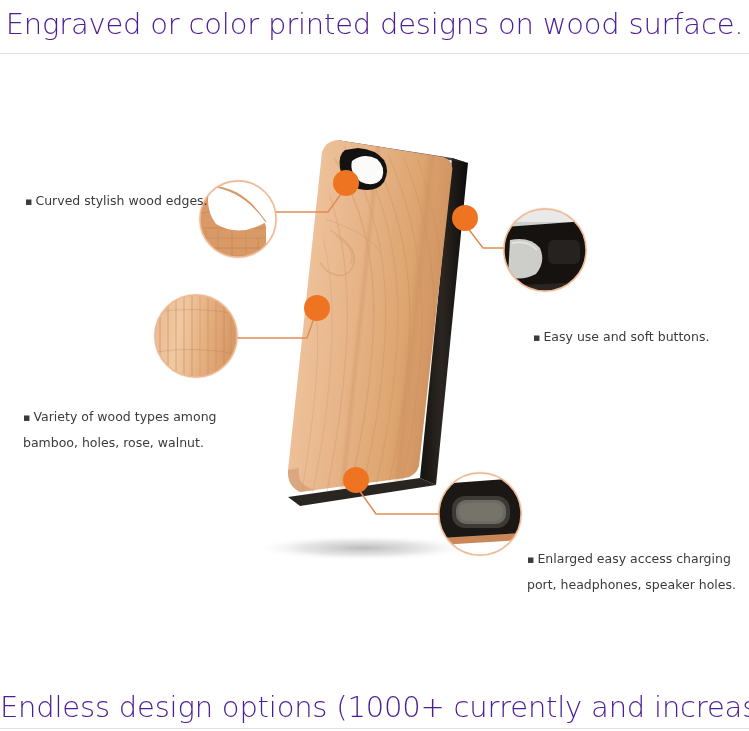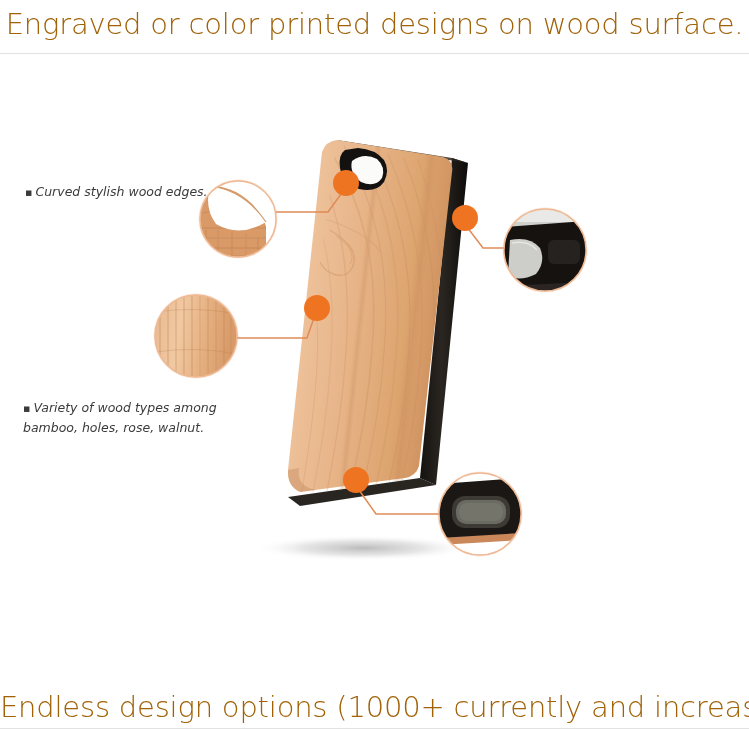--- a/index.html
+++ b/index.html
@@ -15,41 +15,40 @@
 
   
   .heading{
     position:absolute;
     left:0;width:749px;
     text-align:center;
     font-family:"DejaVu Sans", sans-serif;
     font-weight:300;
     font-size:29px;
     letter-spacing:-0.2px;
-    color:#a16207;
+    color:#4c1d95;
     white-space:nowrap;
   }
   #title-top{top:7px;}
   #title-bottom{top:690px;}
   .rule{
     position:absolute;left:0;width:749px;height:1px;
     background:#e2e2e2;
   }
   #rule-top{top:53px;}
   #rule-bottom{top:728px;}
 
   
   .callout-label{
     position:absolute;
     font-family:"DejaVu Sans", sans-serif;
     font-size:12.5px;
-    line-height:19px;
+    line-height:25px;
     color:#3b3b3b;
     white-space:pre-line;
-    font-style:italic;
   }
   .callout-label .bullet{
     color:#3b3b3b;
     font-size:11px;
     margin-right:3px;
   }
   #label-edges{left:25px;top:163px;}
   #label-woodtypes{left:23px;top:379px;width:230px;}
   #label-buttons{left:533px;top:299px;}
   #label-ports{left:527px;top:521px;width:222px;}
@@ -261,18 +260,25 @@
 
   <div class="callout-label" id="label-edges">
     <span class="bullet">▪</span><span>Curved stylish wood edges.</span>
   </div>
 
   <div class="callout-label" id="label-woodtypes">
     <span class="bullet">▪</span><span>Variety of wood types among
 bamboo, holes, rose, walnut.</span>
   </div>
 
-
+  <div class="callout-label" id="label-buttons">
+    <span class="bullet">▪</span><span>Easy use and soft buttons.</span>
+  </div>
+
+  <div class="callout-label" id="label-ports">
+    <span class="bullet">▪</span><span>Enlarged easy access charging
+port, headphones, speaker holes.</span>
+  </div>
 
   <div class="heading" id="title-bottom">Endless design options (1000+ currently and increasing)</div>
   <div class="rule" id="rule-bottom"></div>
 
 </div>
 
 </body></html>

